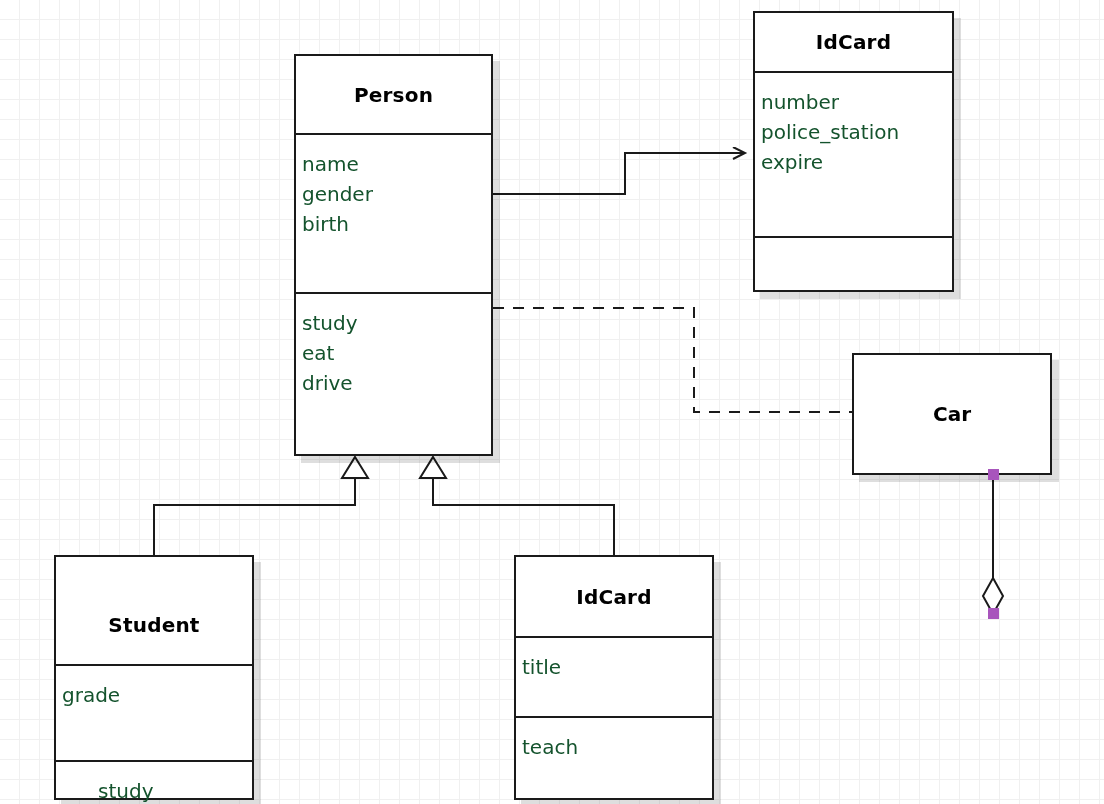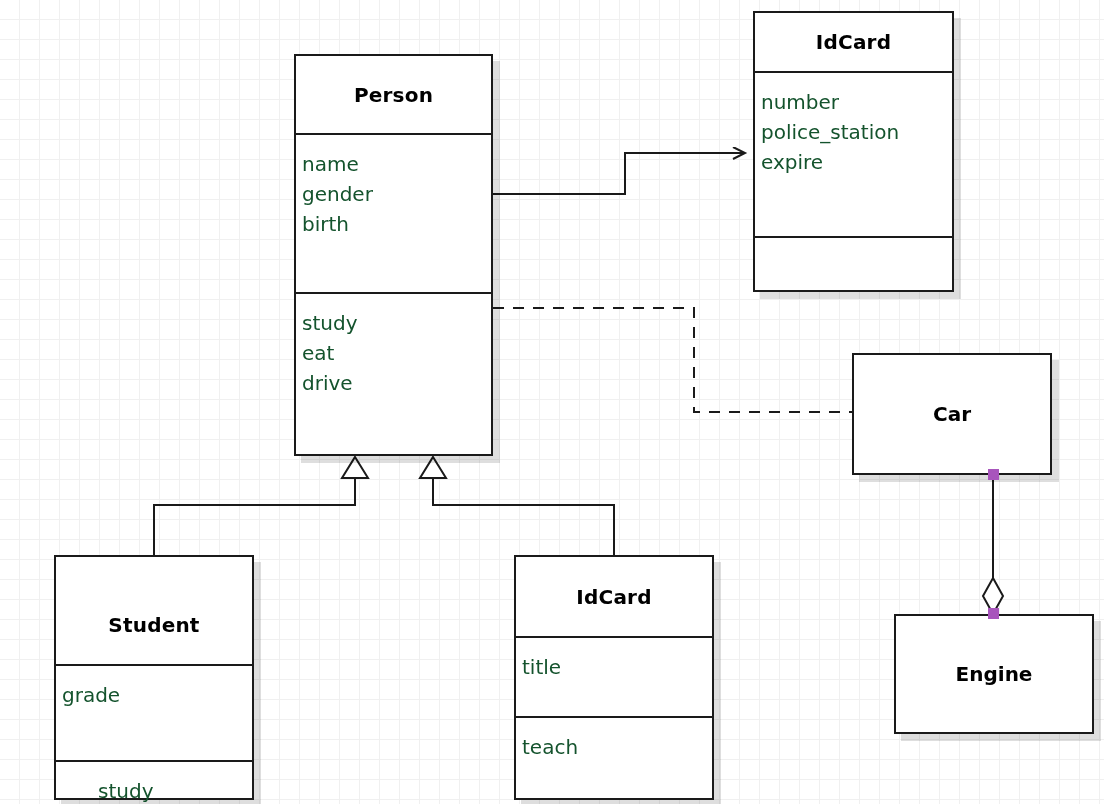--- a/index.html
+++ b/index.html
@@ -158,20 +158,17 @@
     </div>
     <div class="cls-compartment" style="height:86px;">
       <div class="member">teach</div>
     </div>
   </div>
 
   <div class="uml-class" style="left:852px; top:353px; width:200px; height:122px;">
     <div class="cls-center-only">Car</div>
   </div>
 
-  <div class="uml-class" style="left:894px; top:614px; width:200px; height:120px;">
-    <div class="cls-center-only">Engine</div>
-  </div>
 
   <div class="handle" style="left: 988px; top: 469px; background: rgb(168, 85, 188);"></div>
   <div class="handle" style="left: 988px; top: 608px; background: rgb(168, 85, 188);"></div>
 
 </div>
 
 </body></html>

